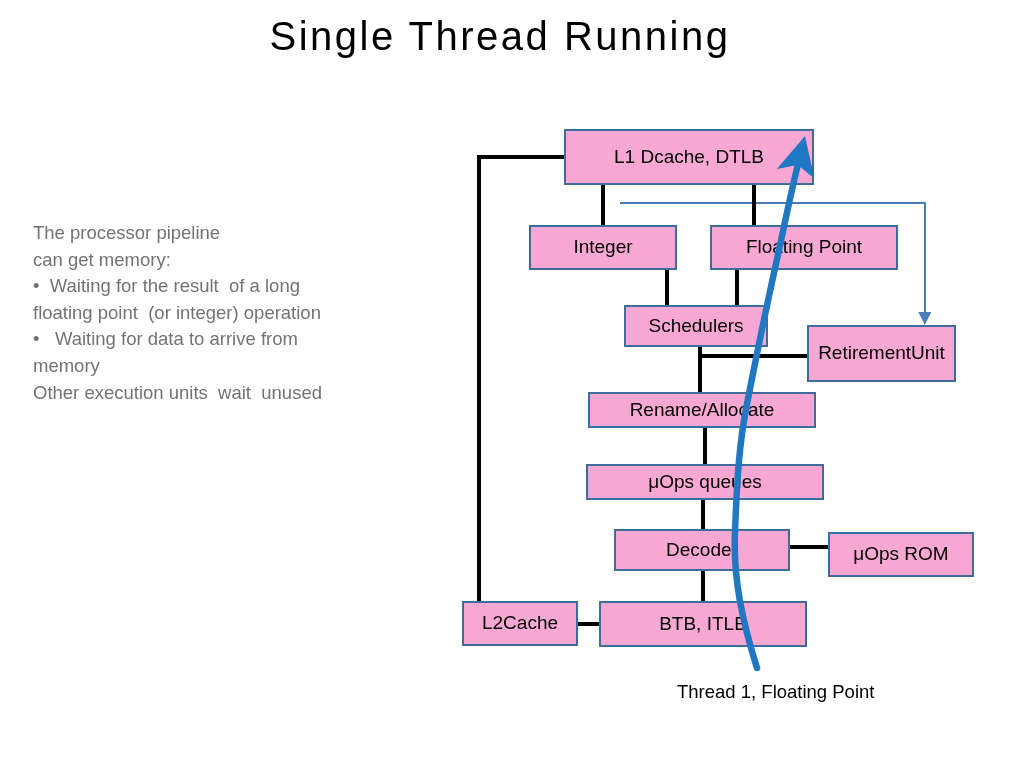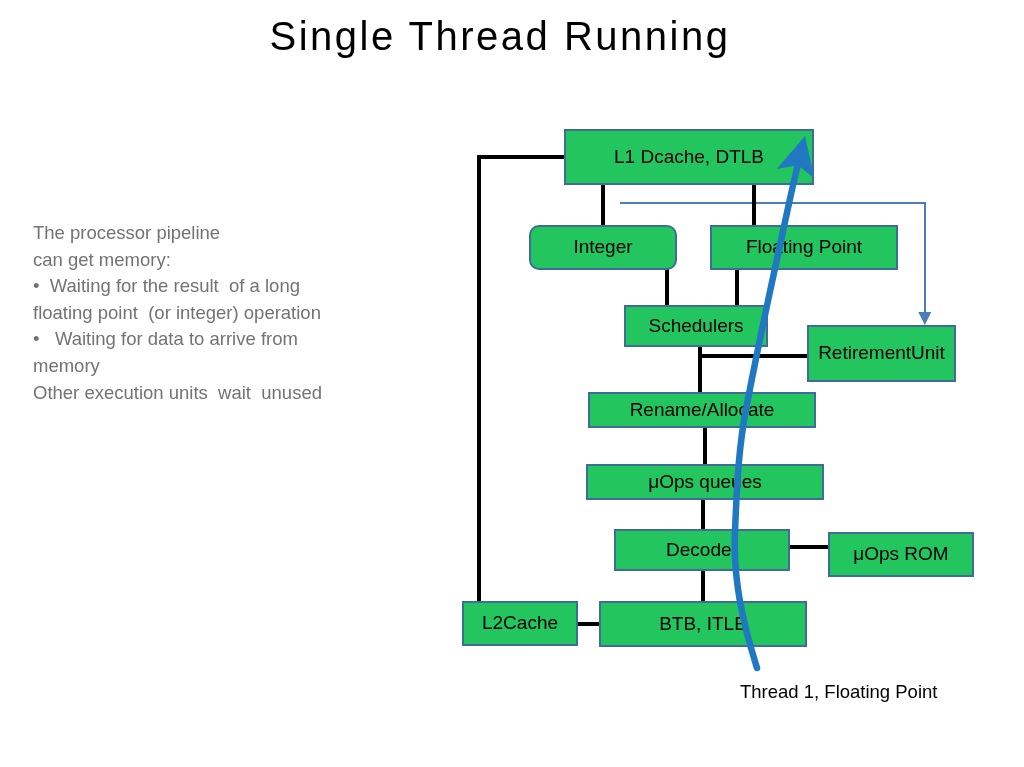--- a/index.html
+++ b/index.html
@@ -42,21 +42,21 @@
     font-size: 18.5px;
     line-height: 26.6px;
     color: #737373;
   }
   .body-text .ln { display: block; white-space: pre; }
 
   .box {
     position: absolute;
     box-sizing: border-box;
     border: 2.5px solid #3E6D9C;
-    background: #22c55e;
+    background: #f9a8d4;
     display: flex;
     align-items: center;
     justify-content: center;
     text-align: center;
     font-size: 19px;
     line-height: 1.18;
     color: #000000;
     z-index: 4;
   }
   .box.two-line { line-height: 1.3; }
@@ -72,21 +72,21 @@
   .thinwire {
     position: absolute;
     background: #4A7EBB;
     z-index: 1;
   }
   .thinwire.v { width: 1.6px; }
   .thinwire.h { height: 1.6px; }
 
   .caption {
     position: absolute;
-    left: 740px;
+    left: 677px;
     top: 681px;
     font-size: 18.5px;
     color: #000000;
     white-space: nowrap;
   }
 
   svg.overlay {
     position: absolute;
     left: 0; top: 0;
     width: 1024px;
@@ -149,21 +149,21 @@
   <div class="wire v" style="left:701px; top:569px; height:34px;"></div>
 
   <div class="wire h" style="left:788px; top:545px; width:42px;"></div>
 
   <div class="wire h" style="left:528px; top:622px; width:73px;"></div>
 
   <div class="box" style="left:564px; top:129px; width:250px; height:56px;">
     <span>L1 Dcache, DTLB</span>
   </div>
 
-  <div class="box" style="left:529px; top:225px; width:148px; height:45px;border-radius:10px;">
+  <div class="box" style="left:529px; top:225px; width:148px; height:45px;">
     <span>Integer</span>
   </div>
 
   <div class="box" style="left:710px; top:225px; width:188px; height:45px;">
     <span>Floating Point</span>
   </div>
 
   <div class="box" style="left:624px; top:305px; width:144px; height:42px;text-align:center;">
     <span>Schedulers</span>
   </div>

